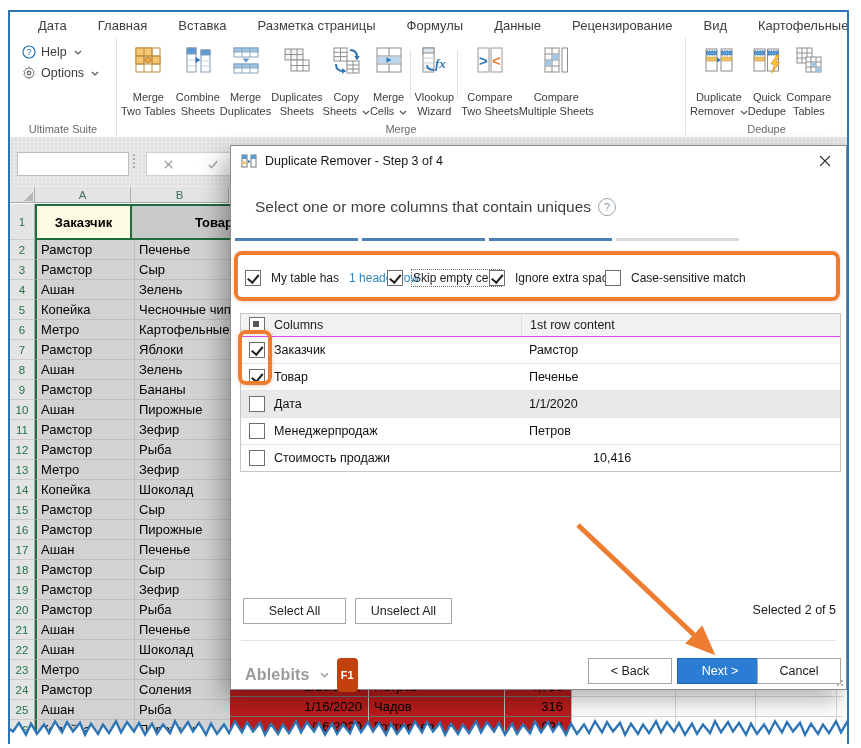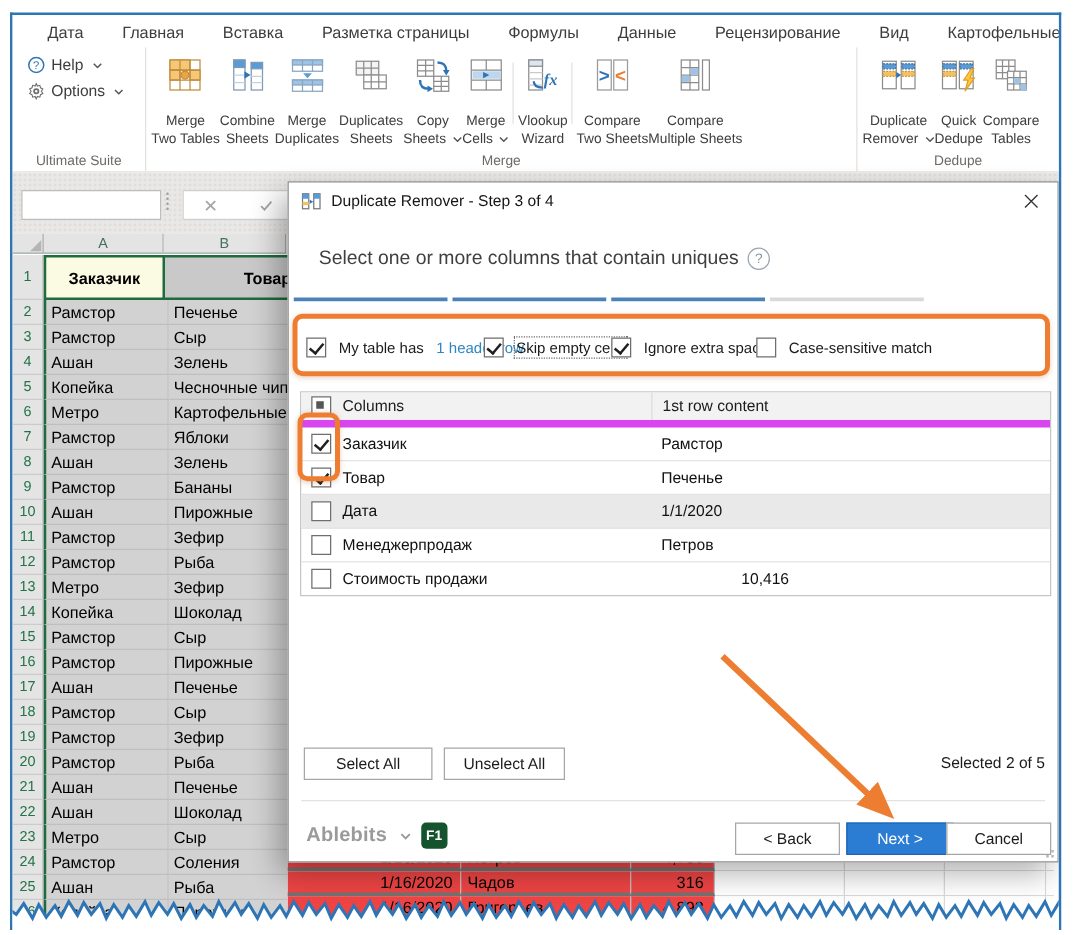--- a/index.html
+++ b/index.html
@@ -44,21 +44,21 @@
   .srow.hdr{height:36px}
   .srow.hdr .a{background:#fbfbe3;font-weight:bold;justify-content:center;padding-left:0;border:2px solid #1e6b3e}
   .srow.hdr .b{background:#c9c9c9;font-weight:bold;justify-content:flex-end;padding-right:8px;border-top:2px solid #1e6b3e;border-bottom:2px solid #1e6b3e}
 
   
   .bstrip{position:absolute;left:220px;top:676px;width:613px;height:50px;background:#fff;overflow:hidden;z-index:1}
   .brow{display:flex;height:20px;font-size:13px;color:#000}
   .brow.sliver{height:9px;overflow:hidden}
   .brow.sliver .in{margin-top:-11px}
   .brow .in{display:flex;height:20px}
-  .bc{background:#ef4444;border-right:1px solid #bfbfbf;border-bottom:3px solid #737373;display:flex;align-items:center;white-space:nowrap;overflow:hidden}
+  .bc{background:#b91c1c;border-right:1px solid #bfbfbf;border-bottom:1px solid #737373;display:flex;align-items:center;white-space:nowrap;overflow:hidden}
   .bc.date{width:132px;justify-content:flex-end;padding-right:6px}
   .bc.mgr{width:130px;padding-left:5px}
   .bc.amt{width:58px;justify-content:flex-end;padding-right:8px}
   .bc.w{background:#fff;border-right:1px solid #d9d9d9;border-bottom:1px solid #d9d9d9}
   .bc.w1{width:103px}.bc.w2{width:79px}.bc.w3{width:80px}.bc.w4{width:20px;border-right:none}
 
   
   .dlg{position:absolute;left:220px;top:133px;width:615px;height:543px;background:#fff;border:1px solid #8c8c8c;box-shadow:-8px 10px 22px rgba(0,0,0,.3);z-index:2}
   .dtitle{height:30px;display:flex;align-items:center;padding-left:10px}
   .dtitle .ttxt{font-size:12.5px;color:#151515;margin-left:8px;flex:1}
@@ -70,37 +70,37 @@
   .opts{position:absolute;left:0;top:118px;width:615px;height:30px}
   .opt{position:absolute;display:flex;align-items:center;gap:10px;font-size:12px;color:#1b1b1b;white-space:nowrap}
   .opt .link{color:#2e86c1}
   .opt.focus .lbl{outline:1px dotted #6f6f6f;outline-offset:1px}
   .cb{width:14px;height:14px;border:1px solid #6e6e6e;background:#fff;display:inline-block;position:relative;flex:none}
   .cb .tick{display:none}
   .cb.checked .tick{display:block;position:absolute;left:3.5px;top:0.5px;width:4.5px;height:8.5px;border-right:2px solid #1f1f1f;border-bottom:2px solid #1f1f1f;transform:rotate(40deg)}
   .cb.ind .tick{display:block;position:absolute;left:3px;top:3px;width:6px;height:6px;background:#565656}
 
   .dtable{position:absolute;left:9px;top:167px;width:599px;border:1px solid #c6c6c6;background:#fff}
-  .thead{height:22px;display:flex;align-items:center;background:#f2f2f2;border-bottom:6px solid #d946ef;font-size:12.5px;color:#1b1b1b}
+  .thead{height:22px;display:flex;align-items:center;background:#f2f2f2;border-bottom:1px solid #d946ef;font-size:12.5px;color:#1b1b1b}
   .thead .c1{width:272px;display:flex;align-items:center;gap:9px;padding-left:8px;border-right:1px solid #dcdcdc;height:100%}
   .thead .c2{padding-left:8px}
   .trow{height:26px;display:flex;align-items:center;font-size:12.5px;color:#111;border-bottom:1px solid #e4e4e4}
   .trow:last-child{border-bottom:none}
   .trow.shade{background:#e9e9e9}
   .trow .c1{width:272px;display:flex;align-items:center;gap:9px;padding-left:8px}
   .trow .c2{padding-left:8px}
   .trow .c2.amt{padding-left:72px}
 
   .btn{background:#fff;border:1px solid #a6a6a6;font-size:12.5px;color:#1b1b1b;display:flex;align-items:center;justify-content:center;position:absolute;height:26px;box-sizing:border-box}
   .btn.primary{background:#2b7cd3;border-color:#1f67b5;color:#fff}
   .selcount{position:absolute;right:10px;top:457px;font-size:12.5px;color:#1b1b1b}
   .dhr{position:absolute;left:10px;right:10px;top:494px;border-top:1px solid #e2e2e2}
   .brand{position:absolute;left:14px;top:512px;display:flex;align-items:center;gap:8px}
   .brandname{font-size:16px;font-weight:bold;color:#9a9a9a;letter-spacing:.2px}
-  .f1badge{width:21px;height:21px;background:#14532d;border-radius:4px;color:#fff;font-size:11px;font-weight:bold;display:flex;align-items:center;justify-content:center}
+  .f1badge{width:21px;height:34px;background:#c2410c;border-radius:4px;color:#fff;font-size:11px;font-weight:bold;display:flex;align-items:center;justify-content:center}
   .rgrip{position:absolute;right:3px;bottom:3px;width:10px;height:10px}
   .rgrip i{position:absolute;width:2px;height:2px;background:#b5b5b5}
 
   
   .hibox{position:absolute;border:4px solid #ee7d31;border-radius:8px;z-index:5;box-shadow:0 1px 4px rgba(160,80,10,.25)}
   #arrowsvg{position:absolute;left:540px;top:495px;z-index:6;pointer-events:none}
   #tornsvg{position:absolute;left:-2px;top:698px;z-index:4;pointer-events:none}
 </style>
 </head>
 <body>

